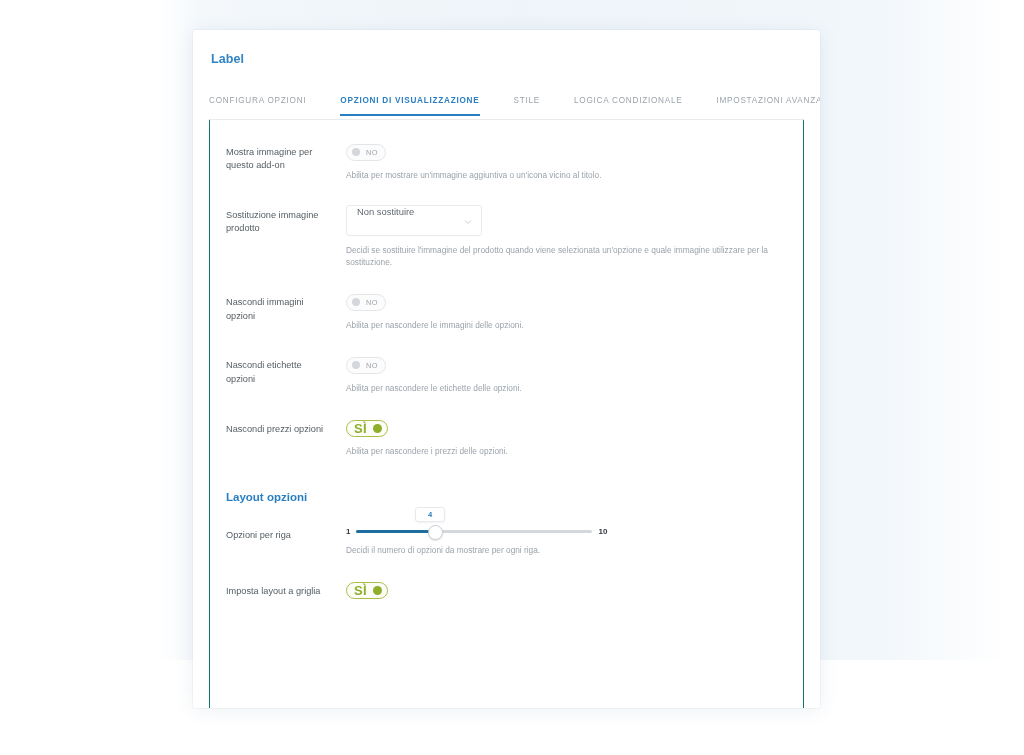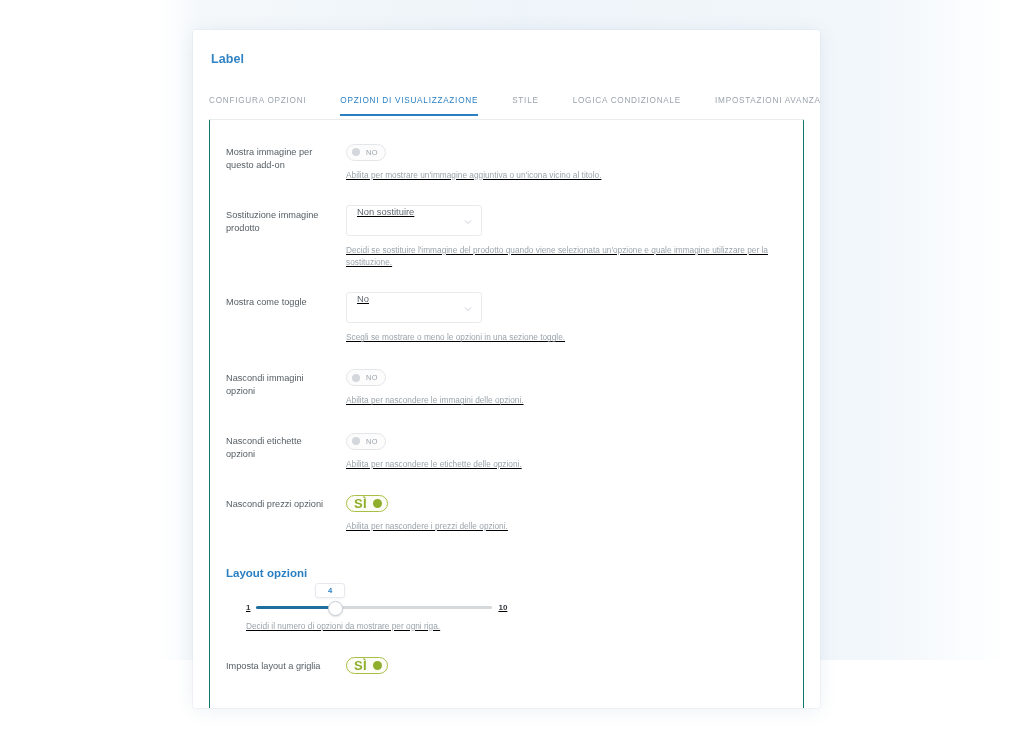--- a/index.html
+++ b/index.html
@@ -64,21 +64,21 @@
     letter-spacing: 0.75px;
     color: #9aa3ab;
     padding: 4px 0 11px 0;
     white-space: nowrap;
     cursor: pointer;
     position: relative;
   }
   .tab + .tab { margin-left: 34px; }
   .tab.active {
     color: #2a7fc2;
-    font-weight: normal;
+    font-weight: bold;
     text-align: right;
   }
   .tab.active::after {
     content: "";
     position: absolute;
     left: 0; right: 0;
     bottom: 0;
     height: 2.5px;
     background: #2a7fc2;
   }
@@ -105,21 +105,20 @@
     width: 100px;
     flex: 0 0 100px;
     font-size: 9.2px;
     color: #555d63;
     line-height: 1.45;
     padding-top: 4px;
   }
   .row-control {
     flex: 1;
     padding-left: 20px;
-    text-decoration: underline;
   }
   .helper {
     font-size: 8.3px;
     color: #9aa3ab;
     margin-top: 9px;
     line-height: 1.4;
   }
 
   
   .toggle {
@@ -297,34 +296,20 @@
               <span class="chev">
                 <svg viewBox="0 0 8 8" width="8" height="8">
                     <path d="M1 2.5 L4 5.5 L7 2.5" fill="none" stroke="#c2c8ce" stroke-width="0.9"></path>
                   </svg>
               </span>
             </div>
             <div class="helper">Decidi se sostituire l'immagine del prodotto quando viene selezionata un'opzione e quale immagine utilizzare per la sostituzione.</div>
           </div>
         </div>
 
-        <div class="row">
-          <div class="row-label">Mostra come toggle</div>
-          <div class="row-control">
-            <div class="select">
-              <span class="sel-value">No</span>
-              <span class="chev">
-                <svg viewBox="0 0 8 8" width="8" height="8">
-                    <path d="M1 2.5 L4 5.5 L7 2.5" fill="none" stroke="#c2c8ce" stroke-width="0.9"></path>
-                  </svg>
-              </span>
-            </div>
-            <div class="helper">Scegli se mostrare o meno le opzioni in una sezione toggle.</div>
-          </div>
-        </div>
 
         <div class="row">
           <div class="row-label">Nascondi immagini opzioni</div>
           <div class="row-control">
             <div class="toggle off">
               <span class="knob"></span>
               <span class="t-label">NO</span>
             </div>
             <div class="helper">Abilita per nascondere le immagini delle opzioni.</div>
           </div>
@@ -348,20 +333,21 @@
               <span class="t-label">SÌ</span>
               <span class="knob"></span>
             </div>
             <div class="helper">Abilita per nascondere i prezzi delle opzioni.</div>
           </div>
         </div>
 
         <div class="section-head">Layout opzioni</div>
 
         <div class="row" style="padding-top:4px;">
+          <div class="row-label" style="padding-top:22px;">Opzioni per riga</div>
           <div class="row-control">
             <div class="slider-wrap">
               <div class="bubble" style="left:84px;">4</div>
               <div class="slider-line">
                 <span class="edge-label">1</span>
                 <div class="track" style="width:236px;">
                   <div class="fill" style="width:33%;"></div>
                   <div class="knob" style="left:33%;"></div>
                 </div>
                 <span class="edge-label">10</span>

